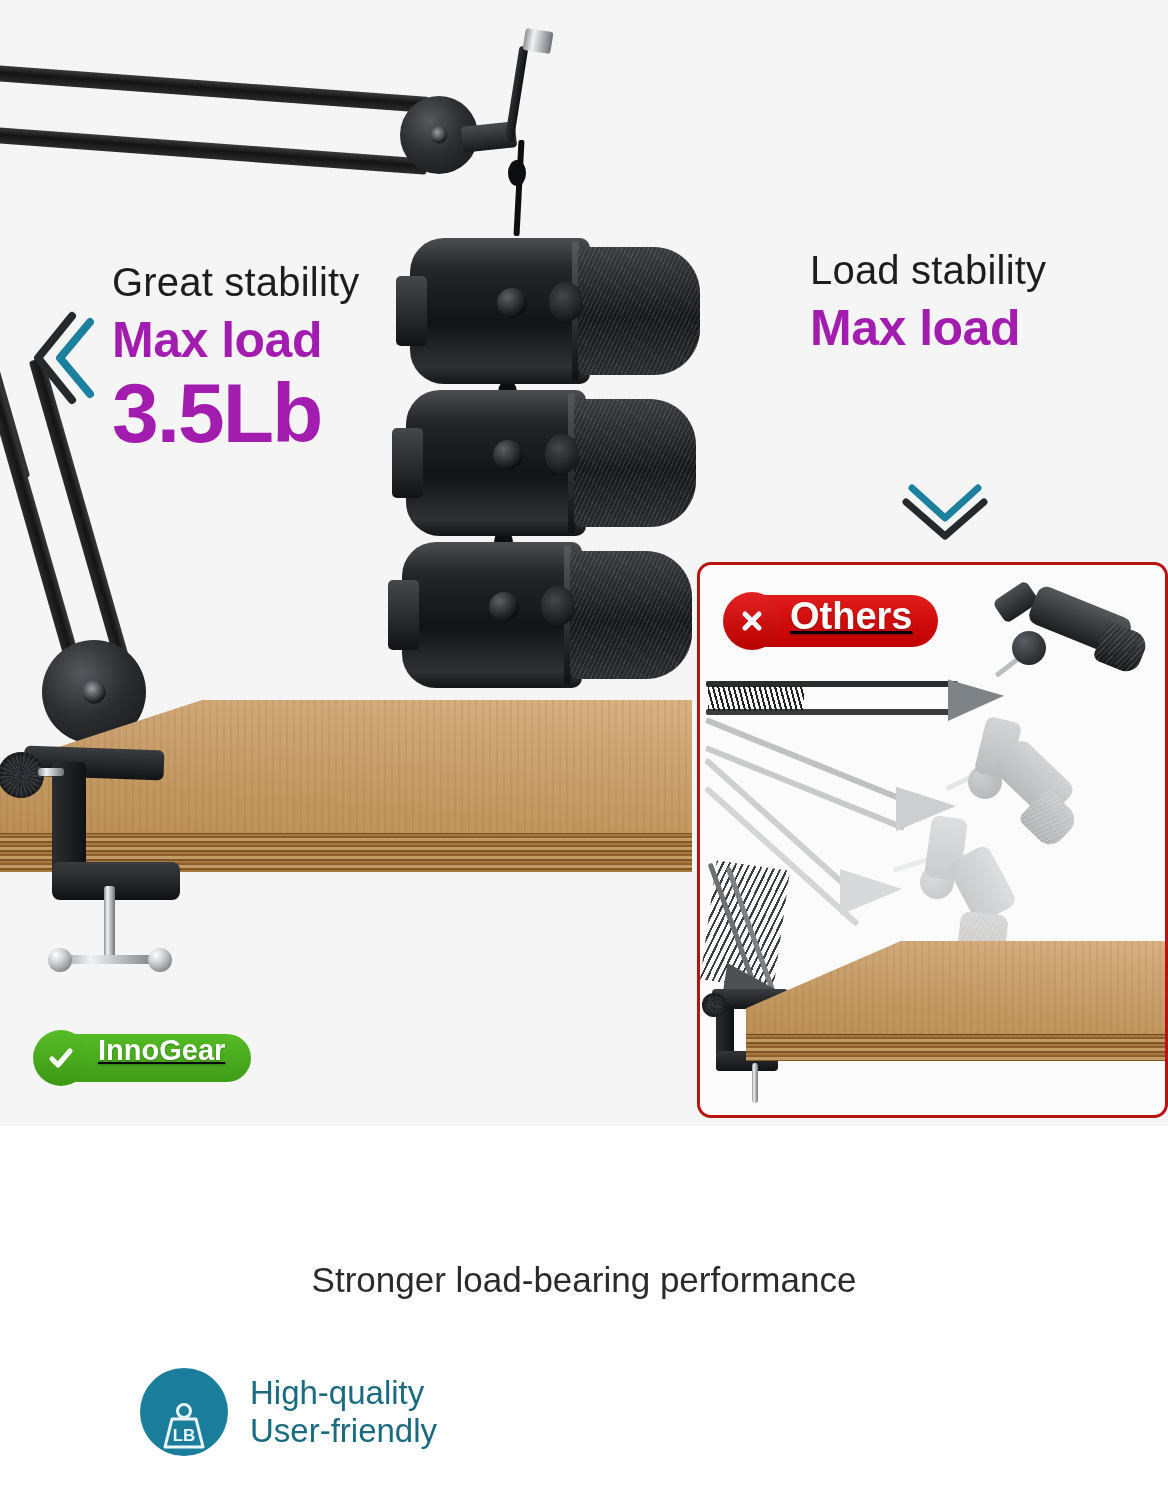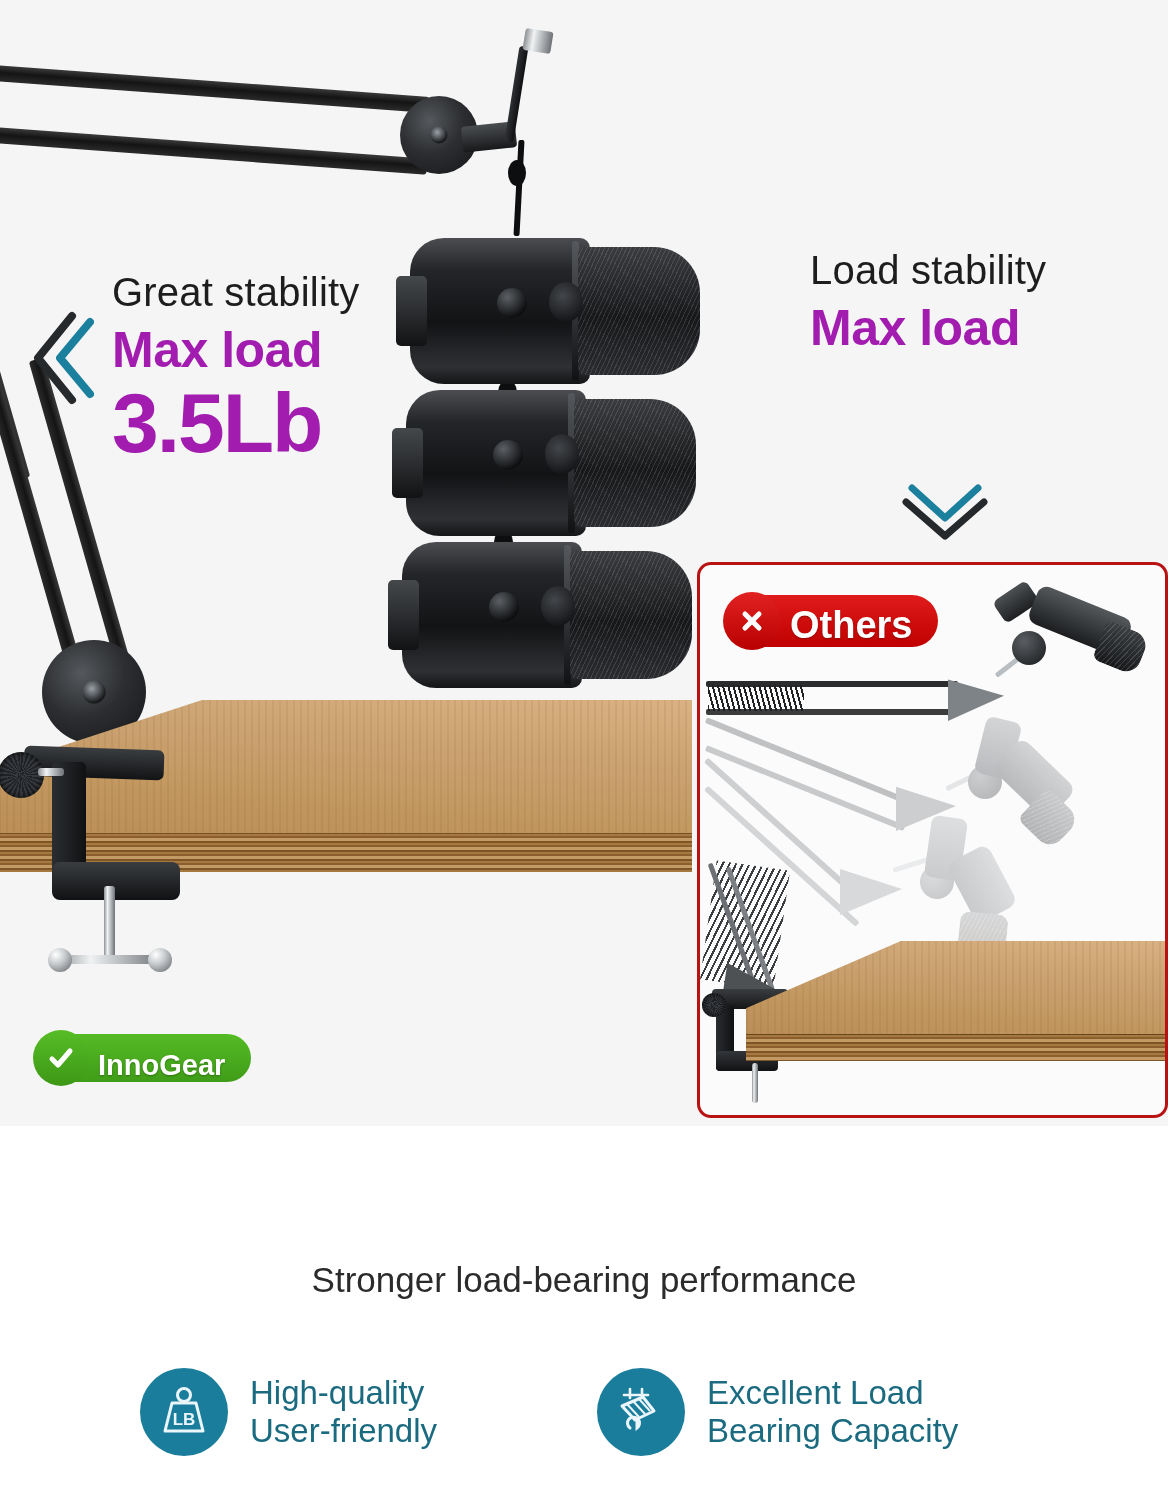--- a/index.html
+++ b/index.html
@@ -113,22 +113,22 @@
   .lbl-num{
     font-size:84px;font-weight:bold;color:#a21caf;line-height:.96;
     white-space:nowrap;letter-spacing:-2px;
   }
 
   
   .chev{position:absolute;}
 
   
   .pill{
-    position:absolute;display:flex;align-items:flex-end;
-    border-radius:999px;white-space:nowrap;
+    position:absolute;display:flex;align-items:flex-start;
+    border-radius:999px;white-space:nowrap;text-decoration:underline;
   }
   .pill .pill-icon{
     position:absolute;left:-3px;top:50%;transform:translateY(-50%);
     border-radius:50%;display:flex;align-items:center;justify-content:center;
   }
   .pill .pill-text{
     font-weight:bold;color:#ffffff;
     text-shadow:0 1px 2px rgba(0,0,0,.3);
   }
   .pill-green{background:#46b game;}
@@ -163,21 +163,21 @@
   .headline .t2{color:#111111;}
   .subhead{
     position:absolute;left:0;top:136px;width:100%;text-align:center;
     font-size:35px;color:#2b2b2b;font-weight:400;line-height:1;white-space:nowrap;
   }
   .feature{
     position:absolute;display:flex;align-items:center;gap:22px;
   }
   .feature .fcircle{
     width:88px;height:88px;border-radius:50%;
-    background:#1b7d9c;display:flex;align-items:center;justify-content:center;
+    background:#1b7d9c;display:flex;align-items:flex-end;justify-content:center;
     flex:0 0 auto;
   }
   .feature .ftext{
     font-size:33px;line-height:1.16;color:#1a6a80;font-weight:400;
     white-space:nowrap;
   }
 </style>
 </head>
 <body>
 
@@ -264,21 +264,21 @@
       <div class="mic" style="left:402px;top:542px;width:290px;height:146px;">
         <div class="barrel"></div>
         <div class="tailcap"></div>
         <div class="ring" style="left:56%;"></div>
         <div class="grille"></div>
         <div class="knob-s" style="left:30%;top:34%;width:30px;height:30px;"></div>
         <div class="badge" style="left:48%;top:30%;width:34px;height:40px;border-radius:50%;"></div>
       </div>
     </div>
 
-    <div class="label-block" style="left:112px;top:272px;">
+    <div class="label-block" style="left:112px;top:262px;">
       <div class="lbl-small">Great stability</div>
       <div class="lbl-max" style="margin-top:12px;">Max load</div>
       <div class="lbl-num" style="margin-top:6px;">3.5Lb</div>
     </div>
 
     <div class="chev" style="left:28px;top:308px;width:66px;height:100px;">
       <svg width="66" height="100" viewBox="0 0 66 100">
         <polyline points="44,8 10,50 44,92" fill="none" stroke="#26292c" stroke-width="8" stroke-linecap="round" stroke-linejoin="round"></polyline>
         <polyline points="62,14 32,50 62,86" fill="none" stroke="#1b7f9e" stroke-width="8" stroke-linecap="round" stroke-linejoin="round"></polyline>
       </svg>
@@ -415,34 +415,16 @@
           <path d="M16 19 H40 L47 47 H9 Z" fill="none" stroke="#eaf6fa" stroke-width="3" stroke-linejoin="round"></path>
           <text x="28" y="41" font-family="'Liberation Sans',sans-serif" font-size="17" font-weight="bold" fill="#eaf6fa" text-anchor="middle">LB</text>
         </svg>
       </span>
       <span class="ftext">
         <span>High-quality</span><br>
         <span>User-friendly</span>
       </span>
     </div>
 
-    <div class="feature" style="left:597px;top:242px;">
-      <span class="fcircle">
-        <svg width="56" height="56" viewBox="0 0 56 56">
-          <line x1="17" y1="5" x2="17" y2="14" stroke="#eaf6fa" stroke-width="2.6" stroke-linecap="round"></line>
-          <line x1="29" y1="5" x2="29" y2="14" stroke="#eaf6fa" stroke-width="2.6" stroke-linecap="round"></line>
-          <line x1="11" y1="11" x2="35" y2="11" stroke="#eaf6fa" stroke-width="2.6" stroke-linecap="round"></line>
-          <path d="M9 22 L30 13 L41 27 L22 36 Z" fill="none" stroke="#eaf6fa" stroke-width="3" stroke-linejoin="round"></path>
-          <line x1="14" y1="20" x2="26" y2="33" stroke="#eaf6fa" stroke-width="2"></line>
-          <line x1="20" y1="17" x2="32" y2="30" stroke="#eaf6fa" stroke-width="2"></line>
-          <line x1="26" y1="15" x2="37" y2="27" stroke="#eaf6fa" stroke-width="2"></line>
-          <path d="M24 36 L24 44 a6 6 0 1 0 -7 0" fill="none" stroke="#eaf6fa" stroke-width="3" stroke-linecap="round"></path>
-        </svg>
-      </span>
-      <span class="ftext">
-        <span>Excellent Load</span><br>
-        <span>Bearing Capacity</span>
-      </span>
-    </div>
 
   </div>
 
 </div>
 
 </body></html>

